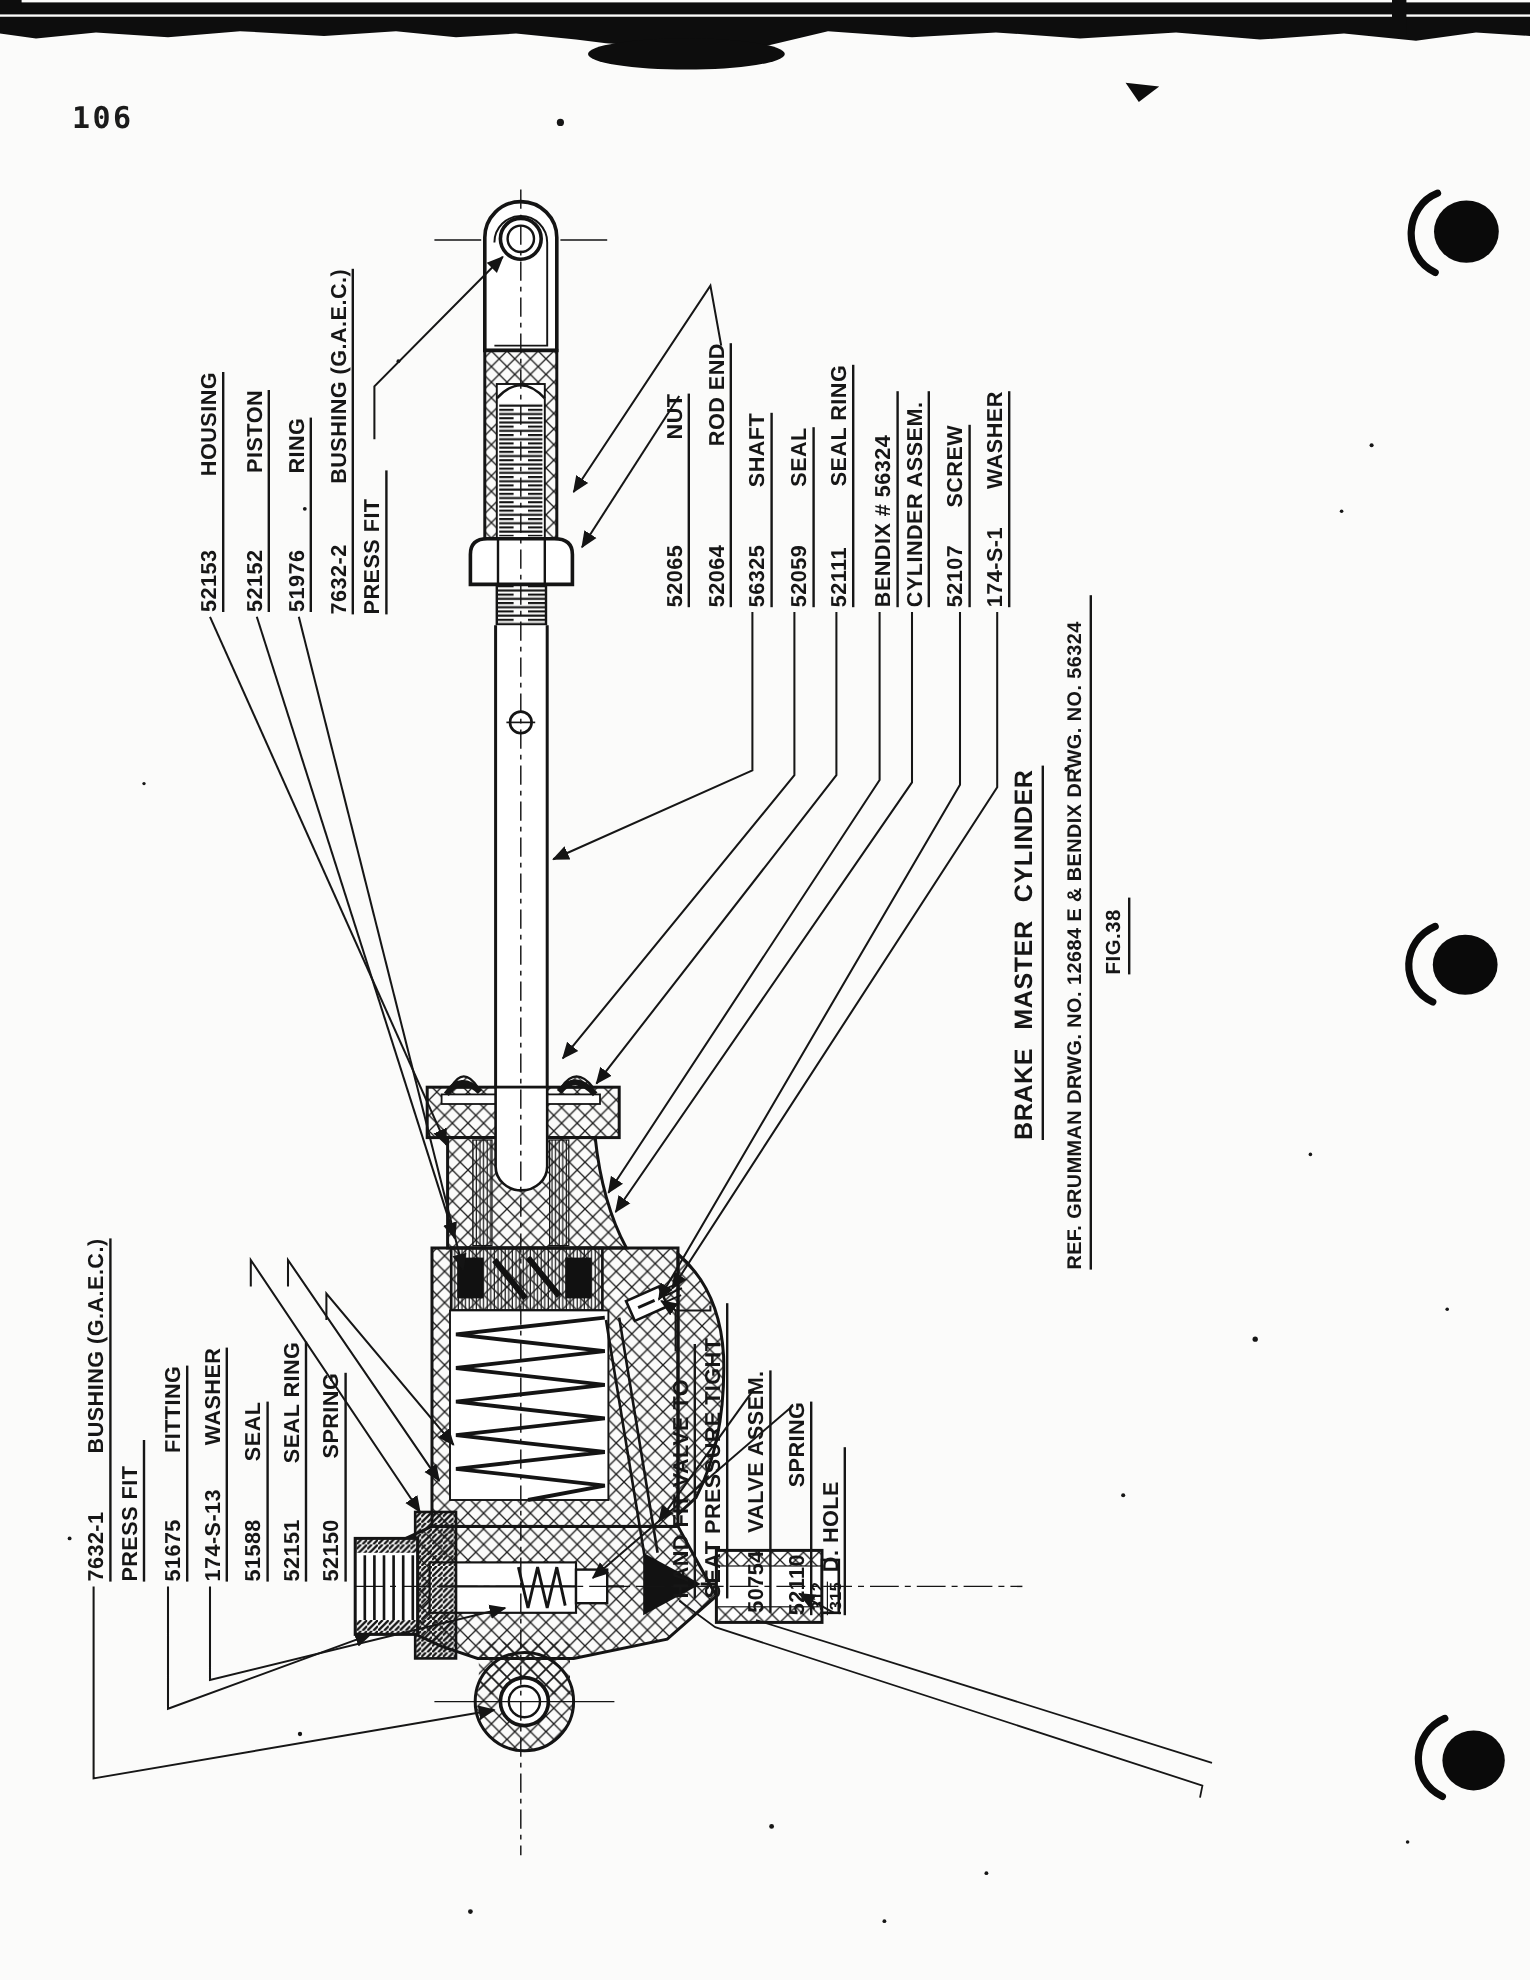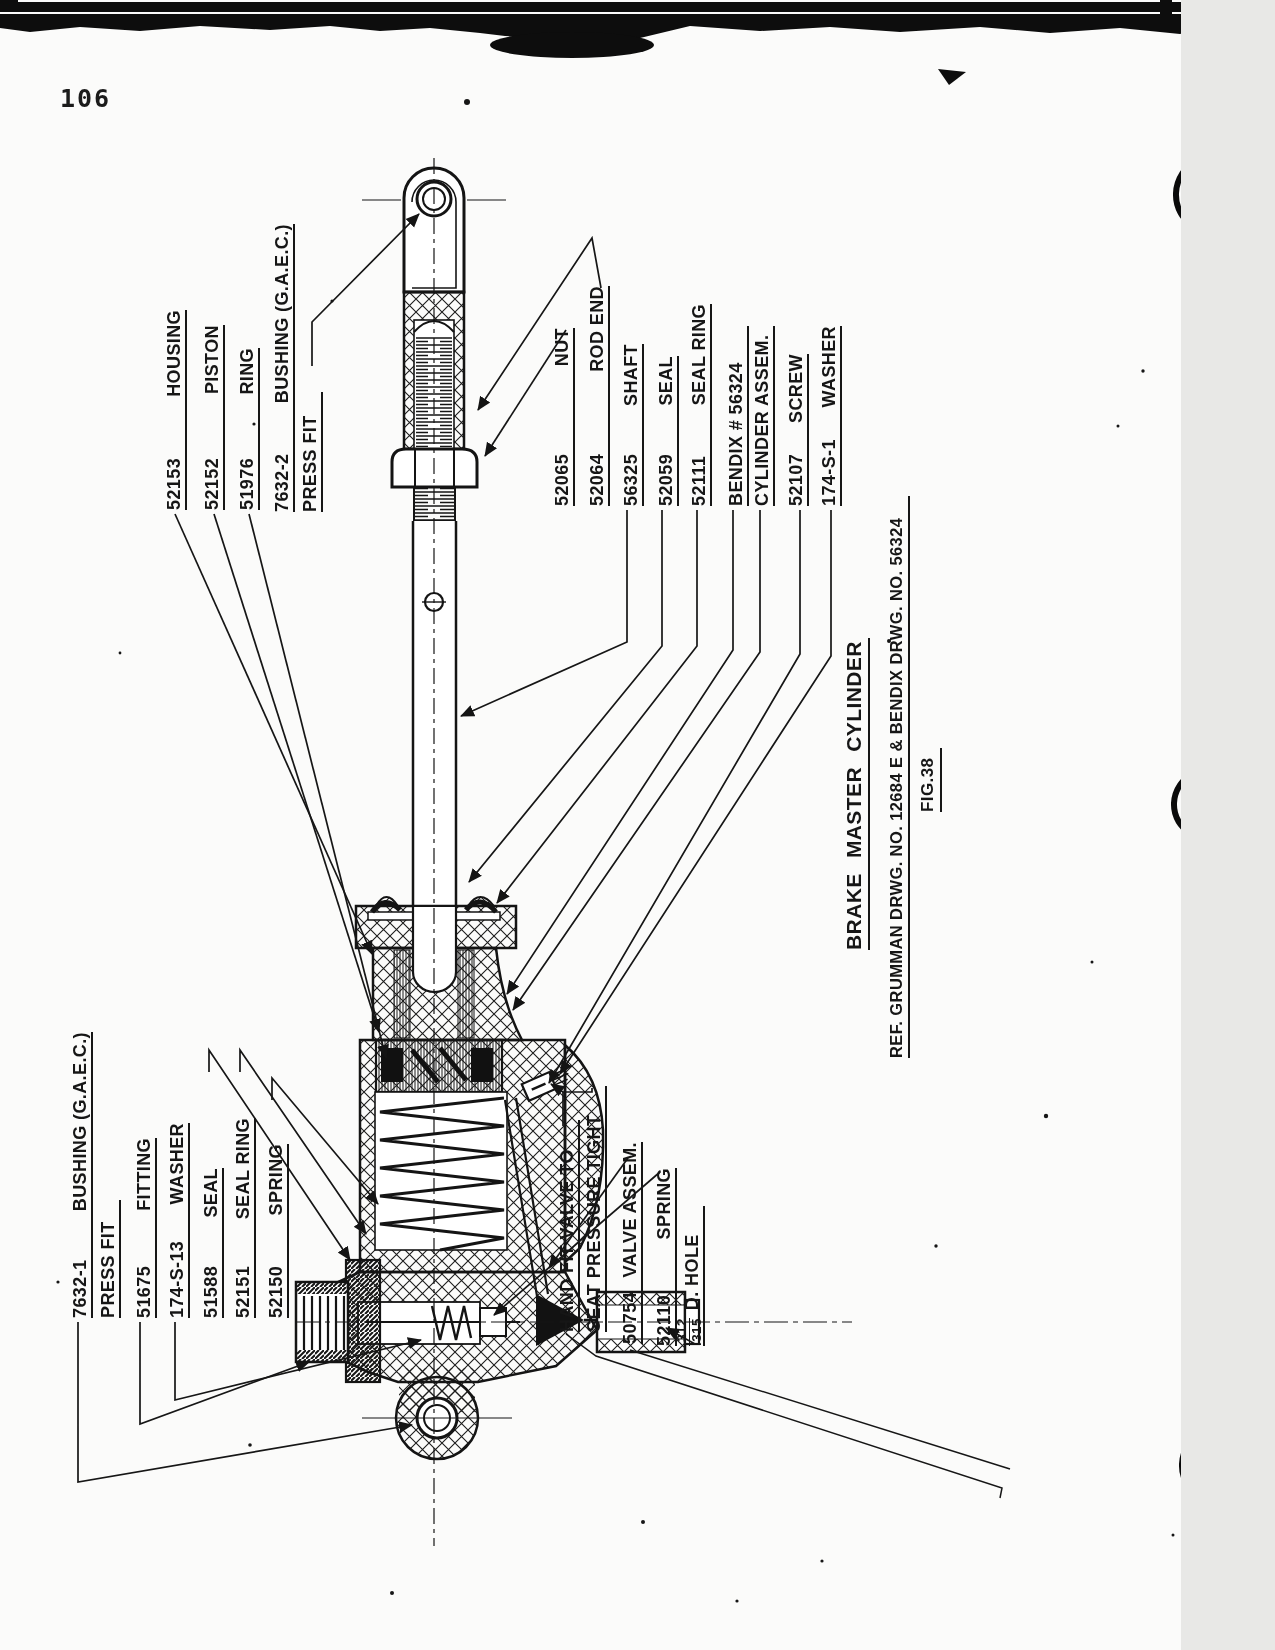--- a/index.html
+++ b/index.html
@@ -1,16 +1,16 @@
 <!DOCTYPE html>
 <html><head>
 <meta charset="utf-8">
 <style>
   html,body{margin:0;padding:0;background:#e8e8e6;}
-  #page{position:relative;width:1181px;height:1650px;background:#fbfbfa;overflow:hidden;
+  #page{position:relative;width:1275px;height:1650px;background:#fbfbfa;overflow:hidden;
         font-family:"Liberation Sans", sans-serif;}
   svg.draw{position:absolute;left:0;top:0;width:1275px;height:1650px;}
   .callout{position:absolute;height:27px;transform:rotate(-90deg);transform-origin:0 0;
            font:700 18px "Liberation Sans", sans-serif;letter-spacing:.4px;color:#161616;
            border-bottom:2.4px solid #161616;display:flex;align-items:flex-end;
            justify-content:space-between;white-space:nowrap;line-height:1;padding-bottom:2px;box-sizing:border-box;}
   .callout.single{justify-content:flex-start;}
   .callout .pn{margin-right:14px;}
   .title-block{font:700 21px "Liberation Sans", sans-serif;word-spacing:9px;border-bottom-width:2.6px;height:32px;}
   .ref-block{font:700 16.5px "Liberation Sans", sans-serif;height:28px;}

